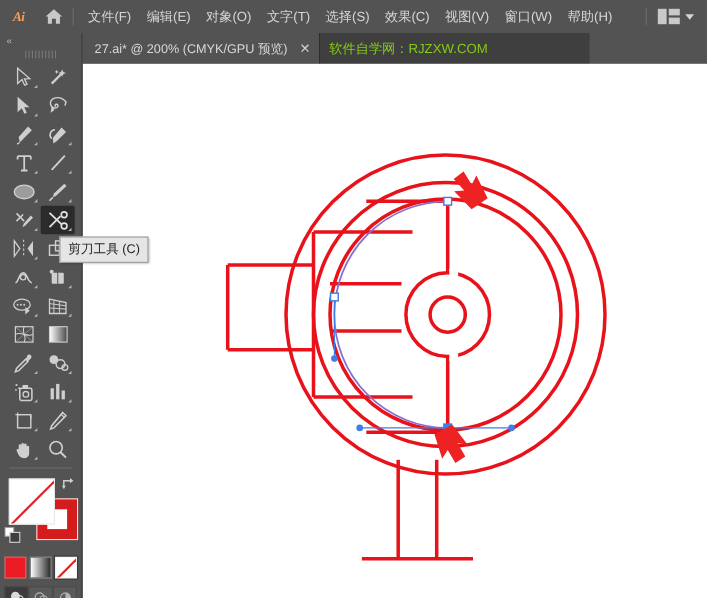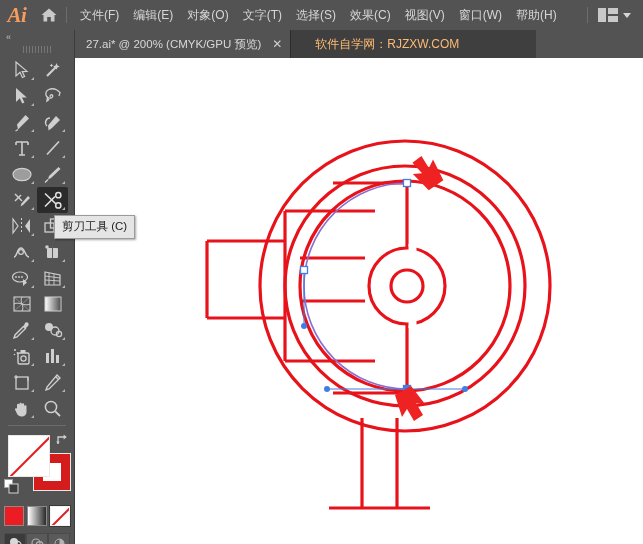--- a/index.html
+++ b/index.html
@@ -11,21 +11,21 @@
   }
   #app{position:relative;width:643px;height:544px;}
 
   
   .menubar{
     position:absolute;left:0;top:0;width:643px;height:30px;
     background:#535353;display:flex;align-items:center;
   }
   .ai-logo{
     width:34px;height:30px;display:flex;align-items:center;justify-content:center;
-    color:#f79d5c;font-size:21px;font-weight:bold;font-style:italic;
+    color:#f79d5c;font-size:12px;font-weight:bold;font-style:italic;
     font-family:"Liberation Serif","DejaVu Serif",serif;letter-spacing:-0.5px;
   }
   .home-btn{width:30px;height:30px;display:flex;align-items:center;justify-content:center;}
   .home-btn svg{display:block;}
   .mb-sep{width:1px;height:16px;background:#6d6d6d;margin:0 6px 0 2px;}
   .menu-item{
     color:#d6d6d6;font-size:12px;padding:16px 7px;height:30px;line-height:30px;
     white-space:nowrap;cursor:default;
   }
   .mb-right{margin-left:auto;display:flex;align-items:center;padding-right:8px;}
@@ -45,21 +45,21 @@
   .tabbar-lead{width:74px;background:#535353;}
   .doc-tab{
     display:flex;align-items:center;background:#535353;padding:0 8px 0 12px;
     height:28px;border-right:1px solid #2d2d2d;
   }
   .doc-tab .title{color:#d8d8d8;font-size:11.5px;white-space:nowrap;}
   .doc-tab .close{
     color:#cfcfcf;font-size:12px;margin-left:11px;line-height:1;cursor:pointer;font-weight:bold;
   }
   .watermark{
-    display:flex;align-items:center;padding-left:24px;color:#fdba74;font-size:12px;white-space:nowrap;
+    display:flex;align-items:center;padding-left:8px;color:#84cc16;font-size:12px;white-space:nowrap;
   }
 
   
   .toolbar{
     position:absolute;left:0;top:30px;width:74px;height:514px;
     background:#535353;border-right:1px solid #3c3c3c;
   }
   .tb-head{height:14px;position:relative;}
   .tb-collapse{
     position:absolute;left:6px;top:2px;color:#bdbdbd;font-size:9px;letter-spacing:-1px;cursor:pointer;

